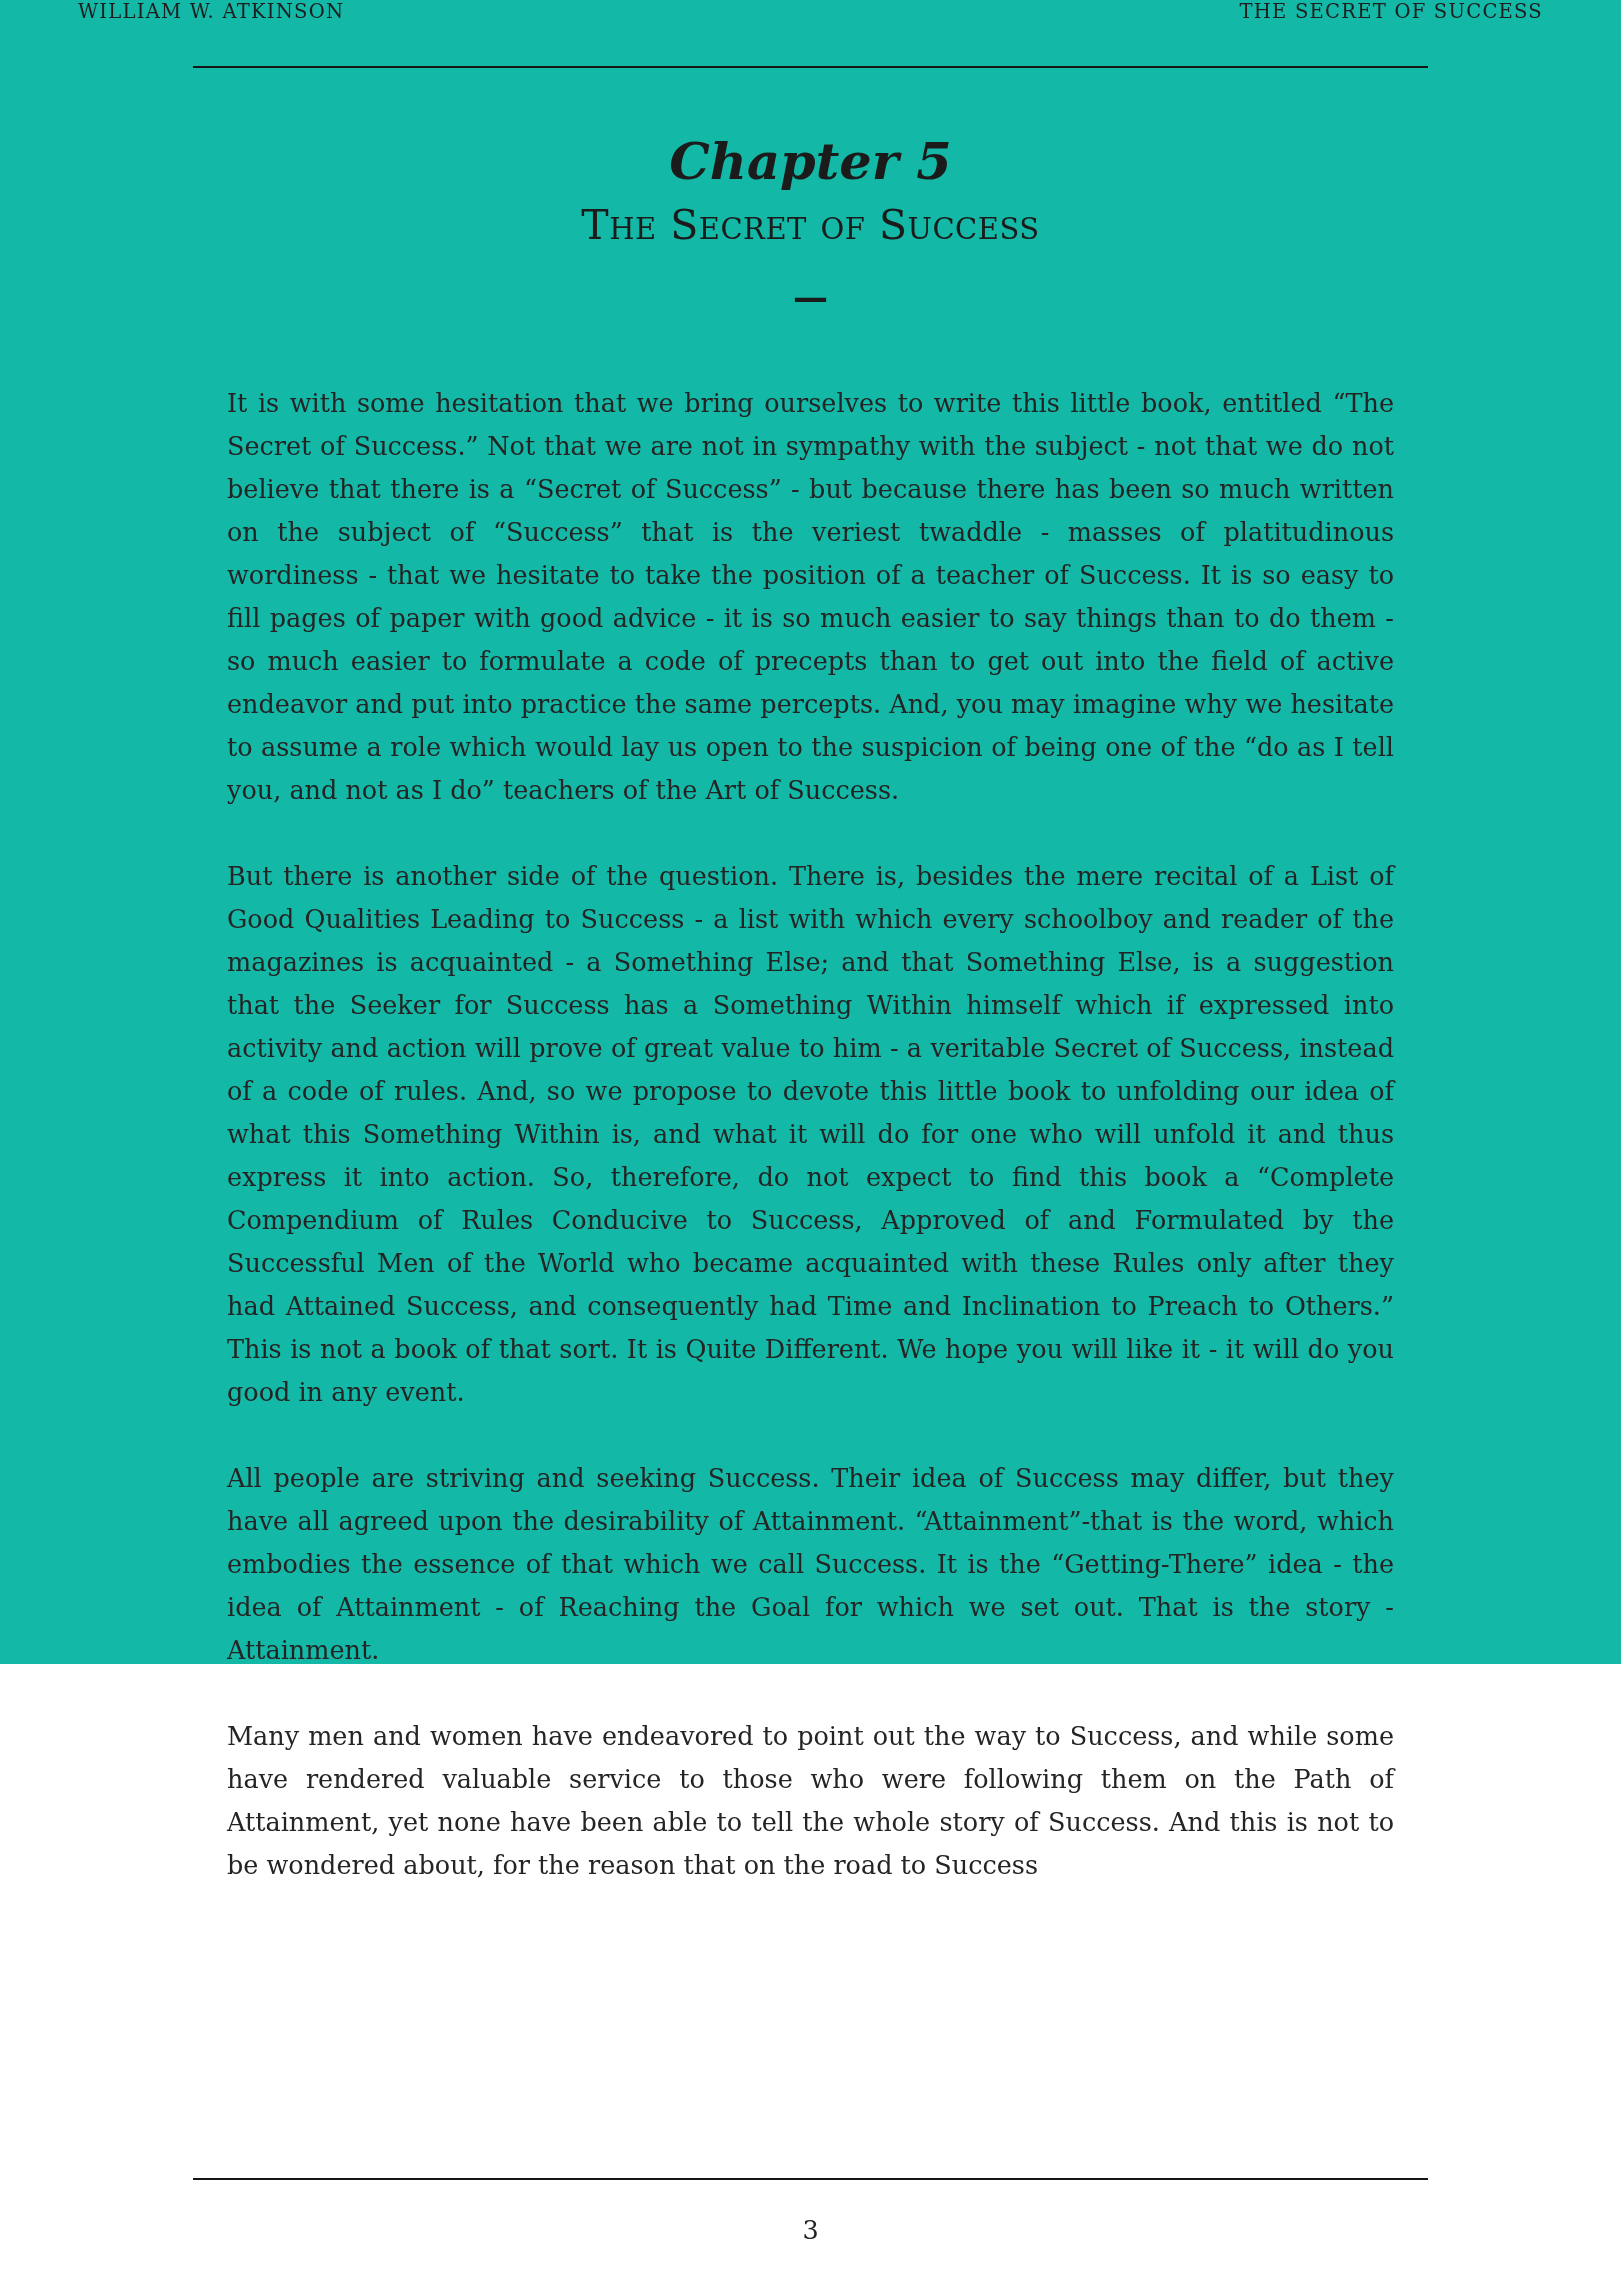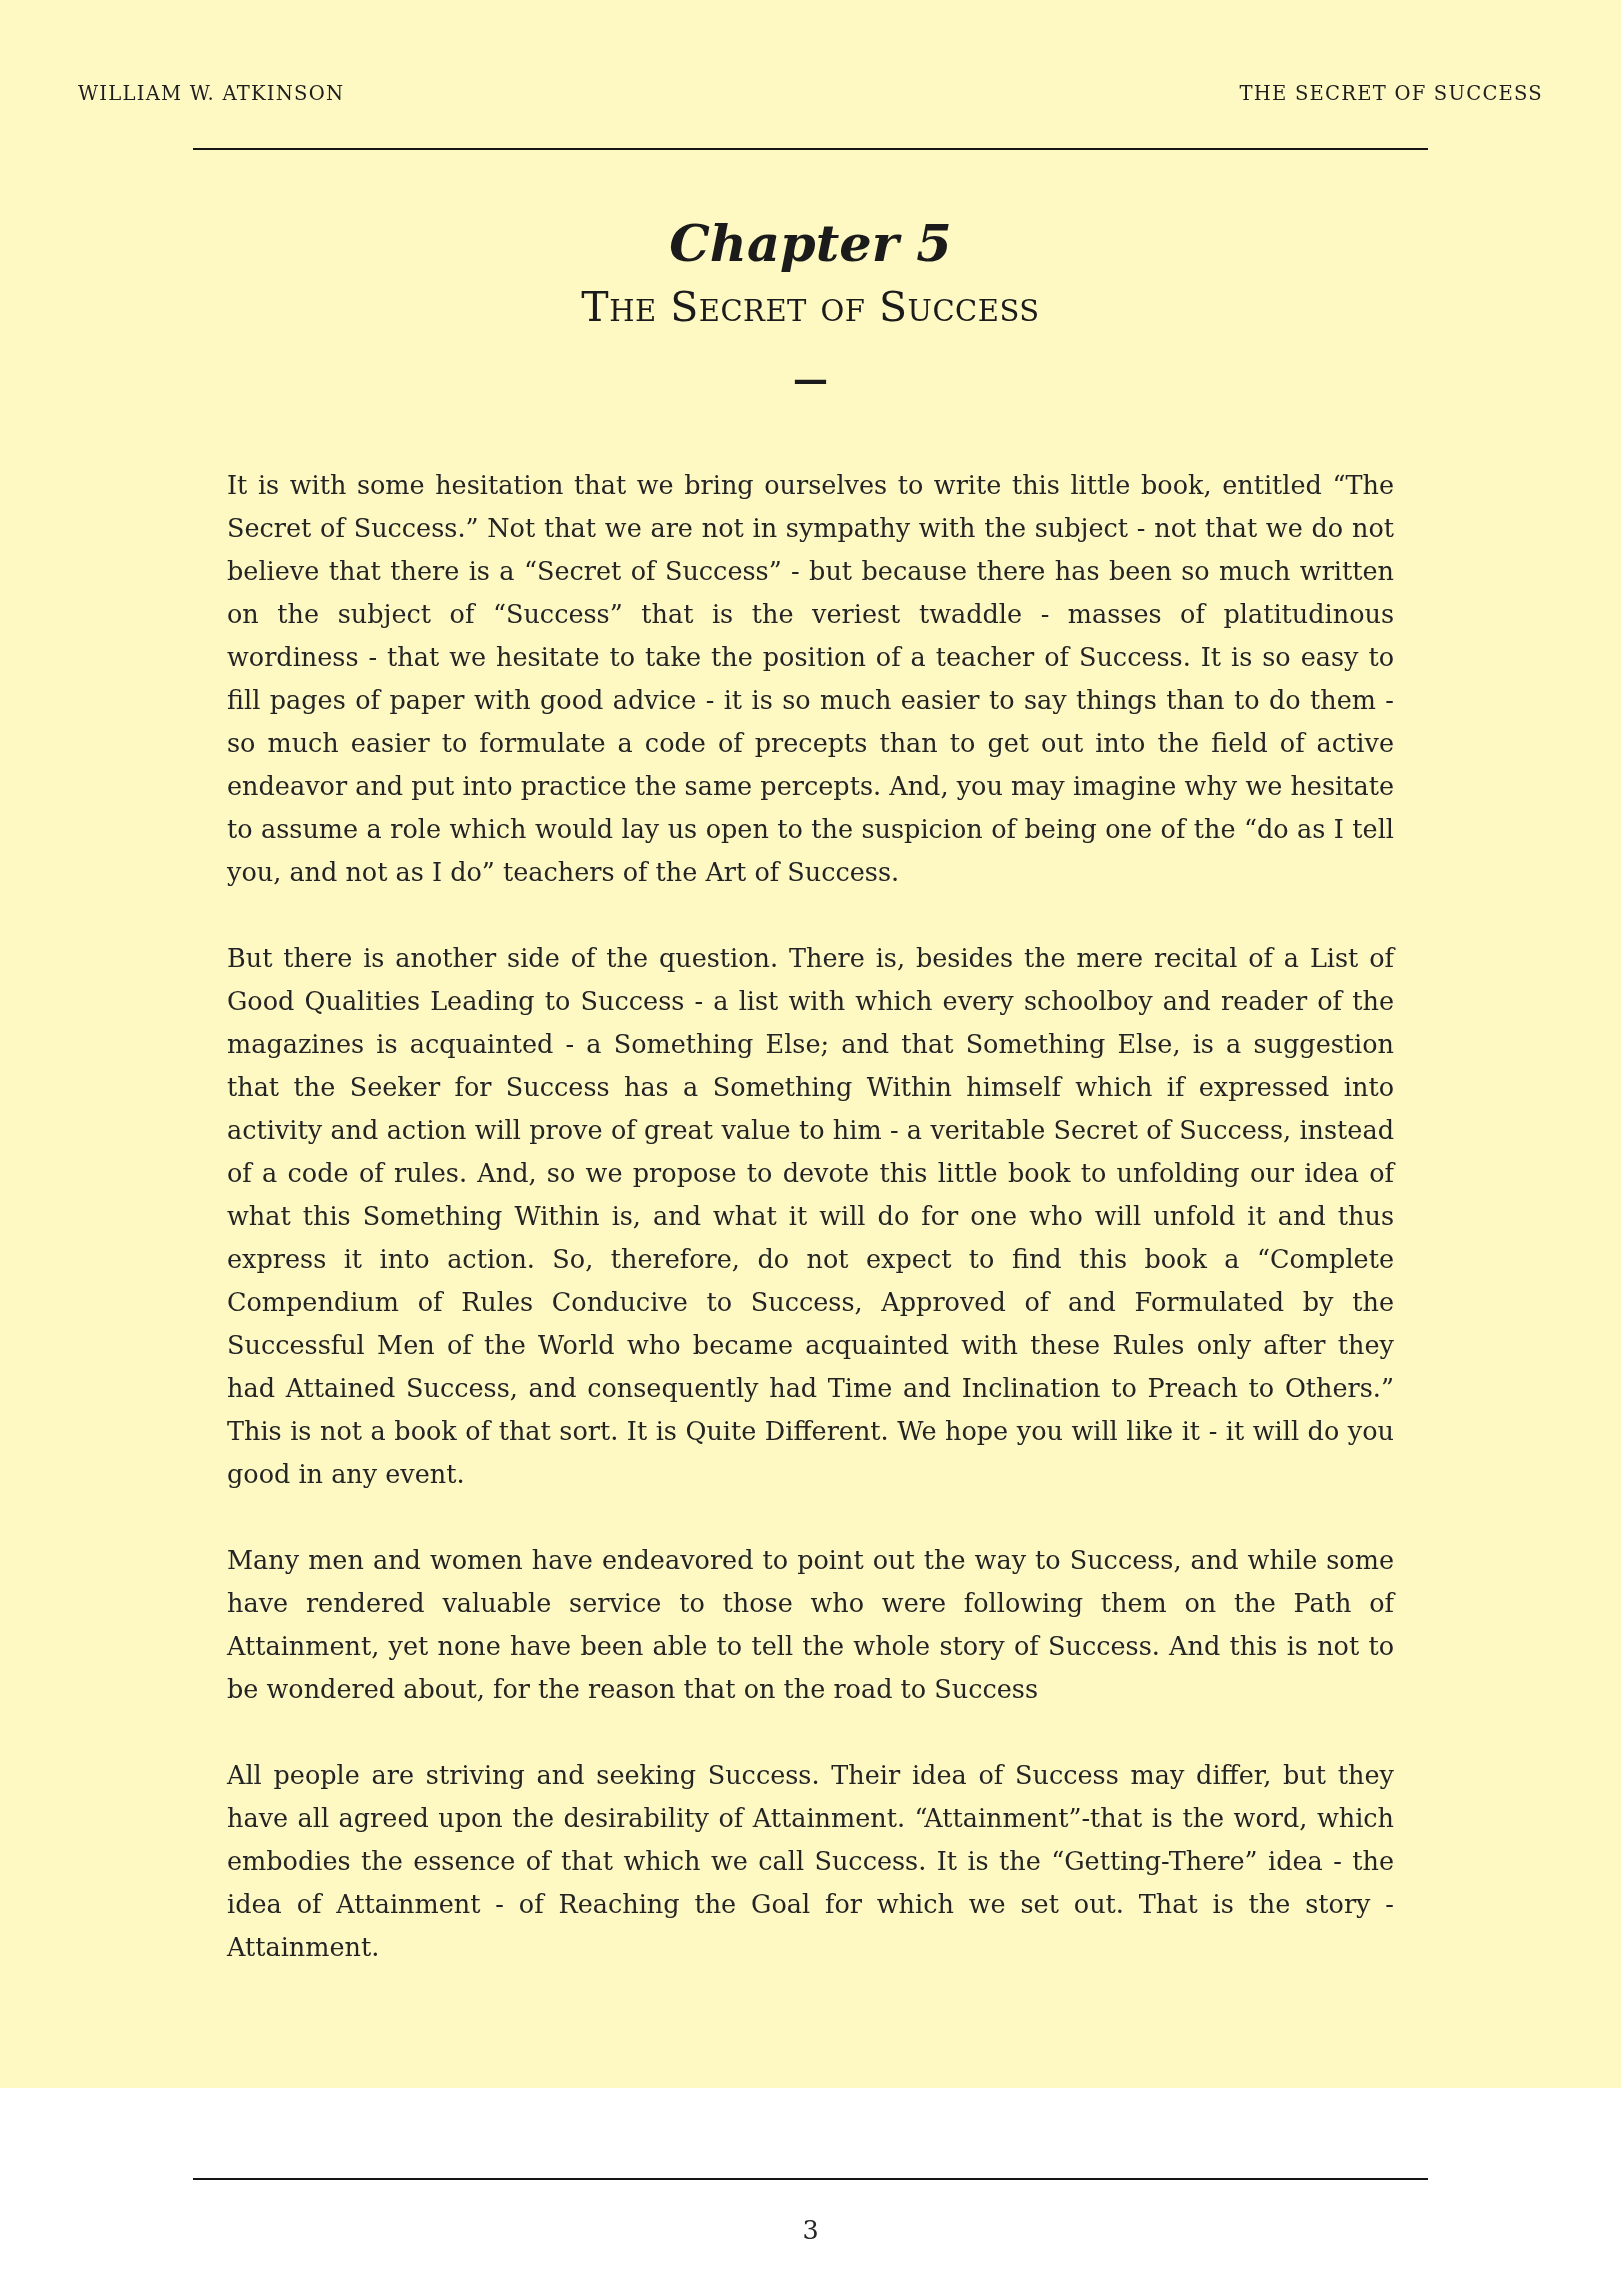--- a/index.html
+++ b/index.html
@@ -8,23 +8,22 @@
     width: 1621px;
     height: 2293px;
     font-family: "DejaVu Serif", "Liberation Serif", serif;
     color: #242424;
     position: relative;
     overflow: hidden;
   }
   .page {
     position: relative;
     width: 1621px;
-    height: 2088px;
-    background: #fef9c3;
-    padding-top: 82px;
+    height: 1664px;
+    background: #14b8a6;
   }
   .running-header {
     margin: 0 78px;
     display: flex;
     justify-content: space-between;
     align-items: baseline;
     font-size: 19.6px;
     letter-spacing: 1.2px;
     color: #1e1e1e;
   }
@@ -99,22 +98,22 @@
 
   <h1 class="chapter-title">Chapter 5</h1>
 
   <h2 class="chapter-subtitle">The Secret of Success</h2>
 
   <div class="separator">—</div>
 
   <div class="content">
     <p>It is with some hesitation that we bring ourselves to write this little book, entitled “The Secret of Success.” Not that we are not in sympathy with the subject - not that we do not believe that there is a “Secret of Success” - but because there has been so much written on the subject of “Success” that is the veriest twaddle - masses of platitudinous wordiness - that we hesitate to take the position of a teacher of Success. It is so easy to fill pages of paper with good advice - it is so much easier to say things than to do them - so much easier to formulate a code of precepts than to get out into the field of active endeavor and put into practice the same percepts. And, you may imagine why we hesitate to assume a role which would lay us open to the suspicion of being one of the “do as I tell you, and not as I do” teachers of the Art of Success.</p>
     <p>But there is another side of the question. There is, besides the mere recital of a List of Good Qualities Leading to Success - a list with which every schoolboy and reader of the magazines is acquainted - a Something Else; and that Something Else, is a suggestion that the Seeker for Success has a Something Within himself which if expressed into activity and action will prove of great value to him - a veritable Secret of Success, instead of a code of rules. And, so we propose to devote this little book to unfolding our idea of what this Something Within is, and what it will do for one who will unfold it and thus express it into action. So, therefore, do not expect to find this book a “Complete Compendium of Rules Conducive to Success, Approved of and Formulated by the Successful Men of the World who became acquainted with these Rules only after they had Attained Success, and consequently had Time and Inclination to Preach to Others.” This is not a book of that sort. It is Quite Different. We hope you will like it - it will do you good in any event.</p>
+    <p>All people are striving and seeking Success. Their idea of Success may differ, but they have all agreed upon the desirability of Attainment. “Attainment”-that is the word, which embodies the essence of that which we call Success. It is the “Getting-There” idea - the idea of Attainment - of Reaching the Goal for which we set out. That is the story - Attainment.</p>
     <p>Many men and women have endeavored to point out the way to Success, and while some have rendered valuable service to those who were following them on the Path of Attainment, yet none have been able to tell the whole story of Success. And this is not to be wondered about, for the reason that on the road to Success</p>
-    <p>All people are striving and seeking Success. Their idea of Success may differ, but they have all agreed upon the desirability of Attainment. “Attainment”-that is the word, which embodies the essence of that which we call Success. It is the “Getting-There” idea - the idea of Attainment - of Reaching the Goal for which we set out. That is the story - Attainment.</p>
   </div>
 
   <div class="rule bottom-rule"></div>
 
   <div class="page-number">3</div>
 
 </div>
 
 
 </body></html>

